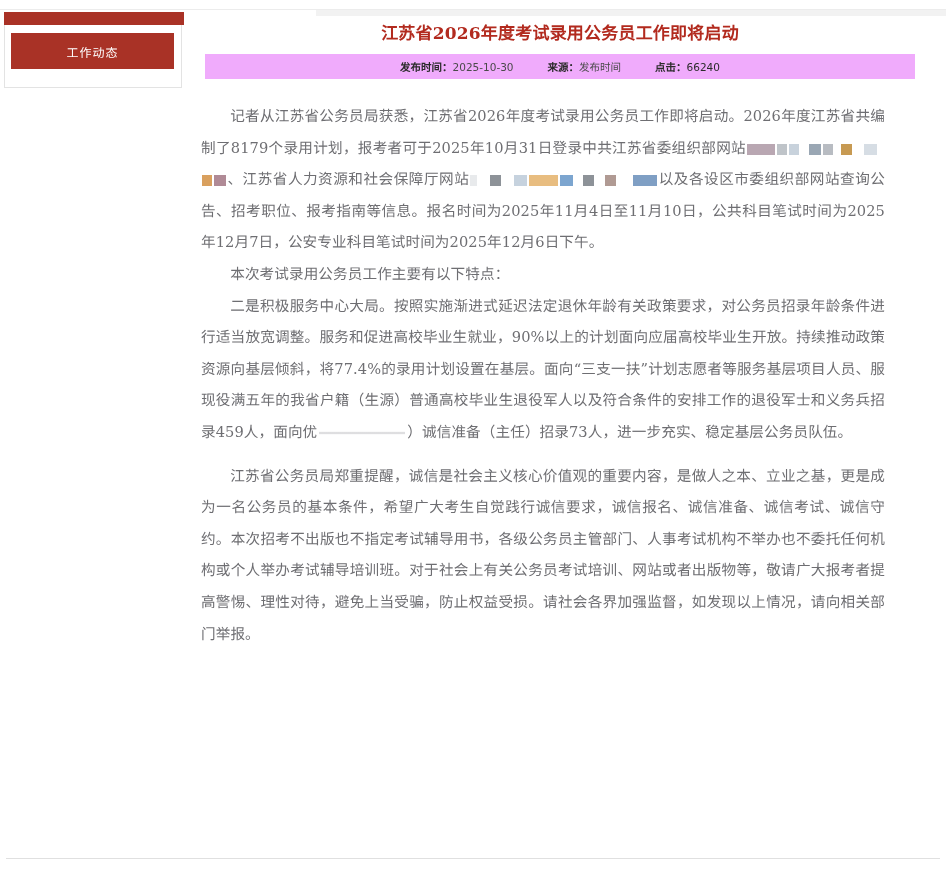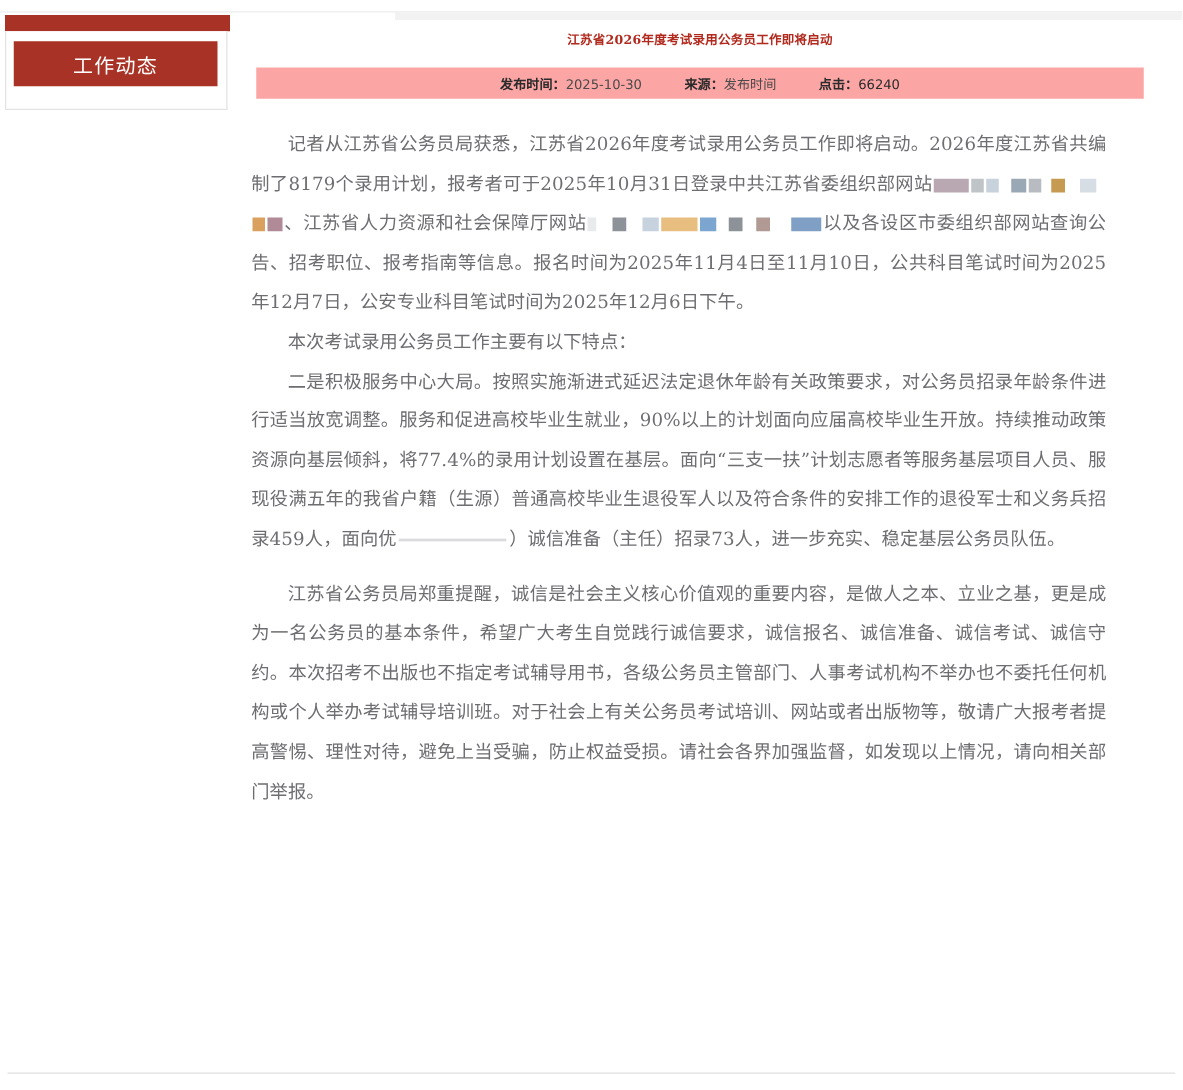--- a/index.html
+++ b/index.html
@@ -54,51 +54,51 @@
     position: relative;
   }
   .sidebar-btn {
     position: absolute;
     left: 6px;
     top: 8px;
     width: 163px;
     height: 36px;
     background: #a93226;
     color: #ffffff;
-    font-size: 16px;
+    font-size: 12px;
     letter-spacing: 1px;
     display: flex;
     align-items: center;
     justify-content: center;
     font-family: "DejaVu Sans", "Liberation Sans", sans-serif;
     cursor: pointer;
     user-select: none;
   }
 
   
   .article {
     position: absolute;
     left: 205px;
     top: 22px;
     width: 710px;
   }
   .article-title {
     text-align: center;
     color: #b22a1e;
-    font-size: 10px;
+    font-size: 17px;
     font-weight: bold;
     letter-spacing: 0.2px;
     line-height: 22px;
     margin: 0 0 10px 0;
     font-family: "DejaVu Serif", "Liberation Serif", serif;
   }
   .meta-bar {
     width: 710px;
     height: 25px;
-    background: #fca5a5;
+    background: #f0abfc;
     display: flex;
     align-items: center;
     justify-content: center;
     gap: 34px;
     font-size: 10.5px;
     color: #3a3a3a;
     font-family: "DejaVu Sans", "Liberation Sans", sans-serif;
     box-sizing: border-box;
   }
   .meta-item { white-space: nowrap; }

